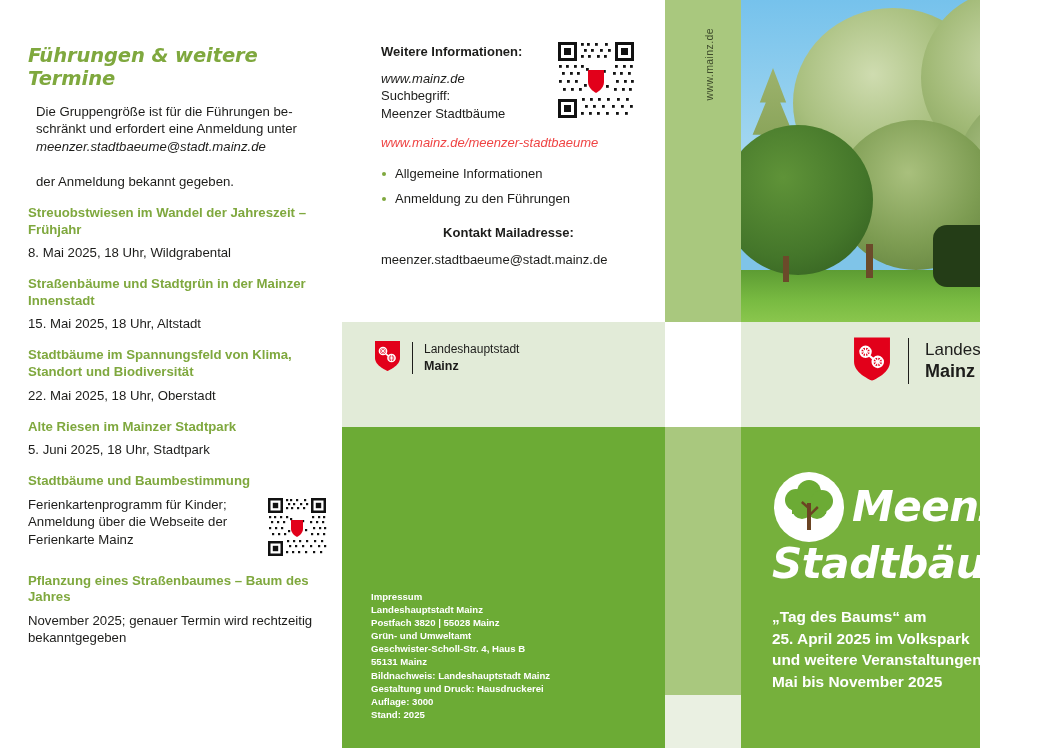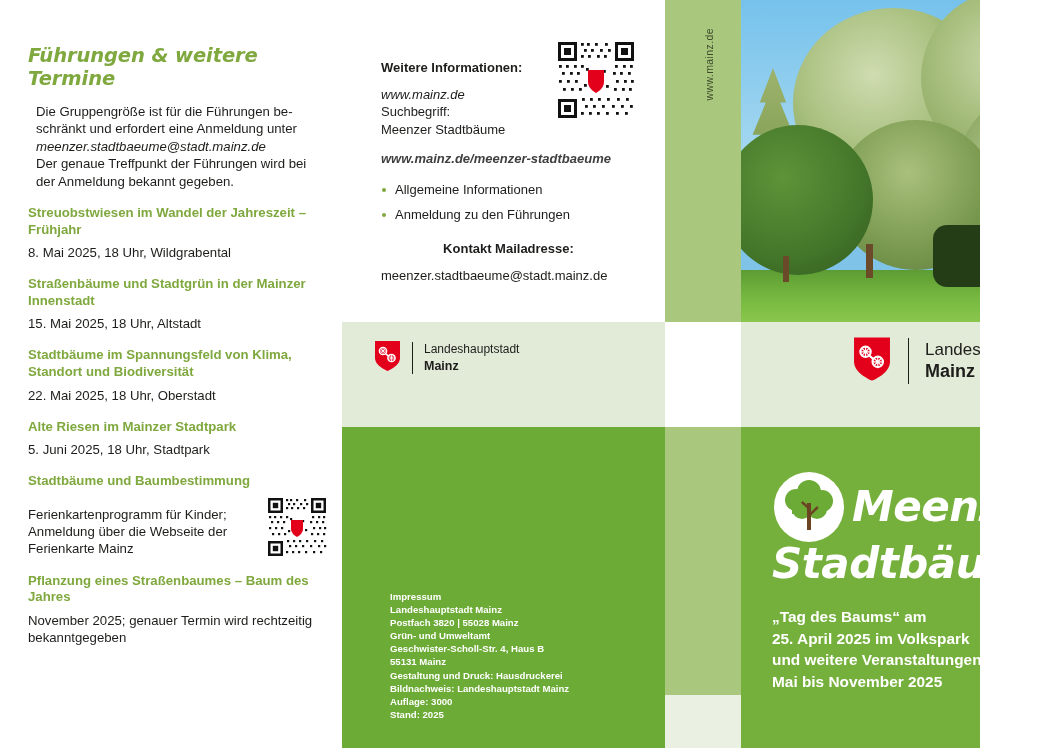--- a/index.html
+++ b/index.html
@@ -57,29 +57,29 @@
     font-style:italic;font-weight:bold;font-size:19.5px;
     color:#7fa83e;margin:0 0 13px 0;letter-spacing:-.1px;
   }
   .body-txt{font-size:13.2px;line-height:17.4px;color:#1d1d1b;margin:8px;}
   .body-txt .it{font-style:italic;}
   .ev{margin-top:15px;}
   .ev-title{
     font-size:13.2px;line-height:16.6px;font-weight:bold;color:#7fa83e;margin:0 0 6px 0;
   }
   .ev-date{font-size:13.2px;line-height:17px;color:#1d1d1b;margin:0;}
-  .ev-inline{display:flex;gap:24px;align-items:flex-end;}
+  .ev-inline{display:flex;gap:24px;align-items:flex-start;}
   .ev-inline .txt{font-size:13.2px;line-height:17.4px;color:#1d1d1b;flex:1;}
 
   
-  #mid-col{position:absolute;left:381px;top:60px;width:255px;}
+  #mid-col{position:absolute;left:381px;top:44px;width:255px;}
   .mid-h{font-size:13px;font-weight:bold;color:#1d1d1b;margin:0 0 11px 0;}
   .mid-p{font-size:13px;line-height:17.4px;color:#1d1d1b;margin:0;}
   .mid-p .it{font-style:italic;}
-  .mid-url{font-size:13px;font-style:italic;color:#404040;margin:13px 0 0 0;font-weight:bold;}
+  .mid-url{font-size:13px;font-style:italic;color:#ef4444;margin:13px 0 0 0;}
   .mid-list{list-style:none;margin:15px 0 0 0;padding:0;}
   .mid-list li{font-size:13px;line-height:17px;color:#1d1d1b;padding-left:14px;position:relative;margin-bottom:8px;}
   .mid-list li::before{content:"";position:absolute;left:1px;top:7px;width:4px;height:4px;border-radius:50%;background:#7fa83e;}
 
   #qr-top{position:absolute;left:556px;top:40px;width:80px;height:80px;}
 
   
   .logo-row{display:flex;align-items:center;}
   .shield{flex:none;}
   .logo-div{width:1px;background:#1d1d1b;margin:0 11px;}
@@ -89,21 +89,21 @@
 
   #logo-mid{position:absolute;left:374px;top:340px;}
   #logo-mid .logo-div{height:32px;}
   #logo-right{position:absolute;left:852px;top:336px;}
   #logo-right .shield svg{width:40px;height:46px;}
   #logo-right .logo-div{height:46px;margin:0 16px;}
   #logo-right .logo-l1{font-size:17px;}
   #logo-right .logo-l2{font-size:18px;}
 
   
-  #impressum{position:absolute;left:390px;top:590px;width:250px;}
+  #impressum{position:absolute;left:371px;top:590px;width:250px;}
   #impressum p{margin:0;font-size:9.6px;line-height:13.1px;font-weight:bold;color:#ffffff;}
 
   
   #vurl{
     position:absolute;left:703px;top:28px;
     font-size:10.5px;color:#3d4a2a;letter-spacing:.4px;
     writing-mode:vertical-rl;transform:rotate(180deg);
     transform-origin:center;
   }
 
@@ -154,21 +154,21 @@
   <div class="blk" id="panel-right-lightband"></div>
   <div class="blk" id="panel-right-green"></div>
 
   <div id="left-col">
     <h1 class="h-main">Führungen &amp; weitere Termine</h1>
 
     <p class="body-txt">
       <span>Die Gruppengröße ist für die Führungen be-</span><br>
       <span>schränkt und erfordert eine Anmeldung unter</span><br>
       <span class="it">meenzer.stadtbaeume@stadt.mainz.de</span><br>
-      <span>Der genaue Treffpunkt der Führungen wird bei</span><br>
+      <br>
       <span>der Anmeldung bekannt gegeben.</span>
     </p>
 
     <div class="ev">
       <p class="ev-title">Streuobstwiesen im Wandel der Jahreszeit – Frühjahr</p>
       <p class="ev-date">8. Mai 2025, 18 Uhr, Wildgrabental</p>
     </div>
 
     <div class="ev">
       <p class="ev-title">Straßenbäume und Stadtgrün in der Mainzer Innenstadt</p>
@@ -366,22 +366,22 @@
     <path d="M32 30h16v12c0 7-8 11-8 11s-8-4-8-11z" fill="#e2001a"></path>
   </svg>
 
   <div id="impressum">
     <p>Impressum</p>
     <p>Landeshauptstadt Mainz</p>
     <p>Postfach 3820 | 55028 Mainz</p>
     <p>Grün- und Umweltamt</p>
     <p>Geschwister-Scholl-Str. 4, Haus B</p>
     <p>55131 Mainz</p>
+    <p>Bildnachweis: Landeshauptstadt Mainz</p>
     <p>Gestaltung und Druck: Hausdruckerei</p>
-    <p>Bildnachweis: Landeshauptstadt Mainz</p>
     <p>Auflage: 3000</p>
     <p>Stand: 2025</p>
   </div>
 
   <div class="logo-row" id="logo-mid">
     <span class="shield">
       <svg width="27" height="32" viewBox="0 0 27 32">
         <path d="M1 1h25v17c0 8-12.5 13-12.5 13S1 26 1 18z" fill="#e2001a"></path>
         <g stroke="#ffffff" stroke-width="1.5" fill="none">
           <circle cx="9" cy="11" r="3.6"></circle>

